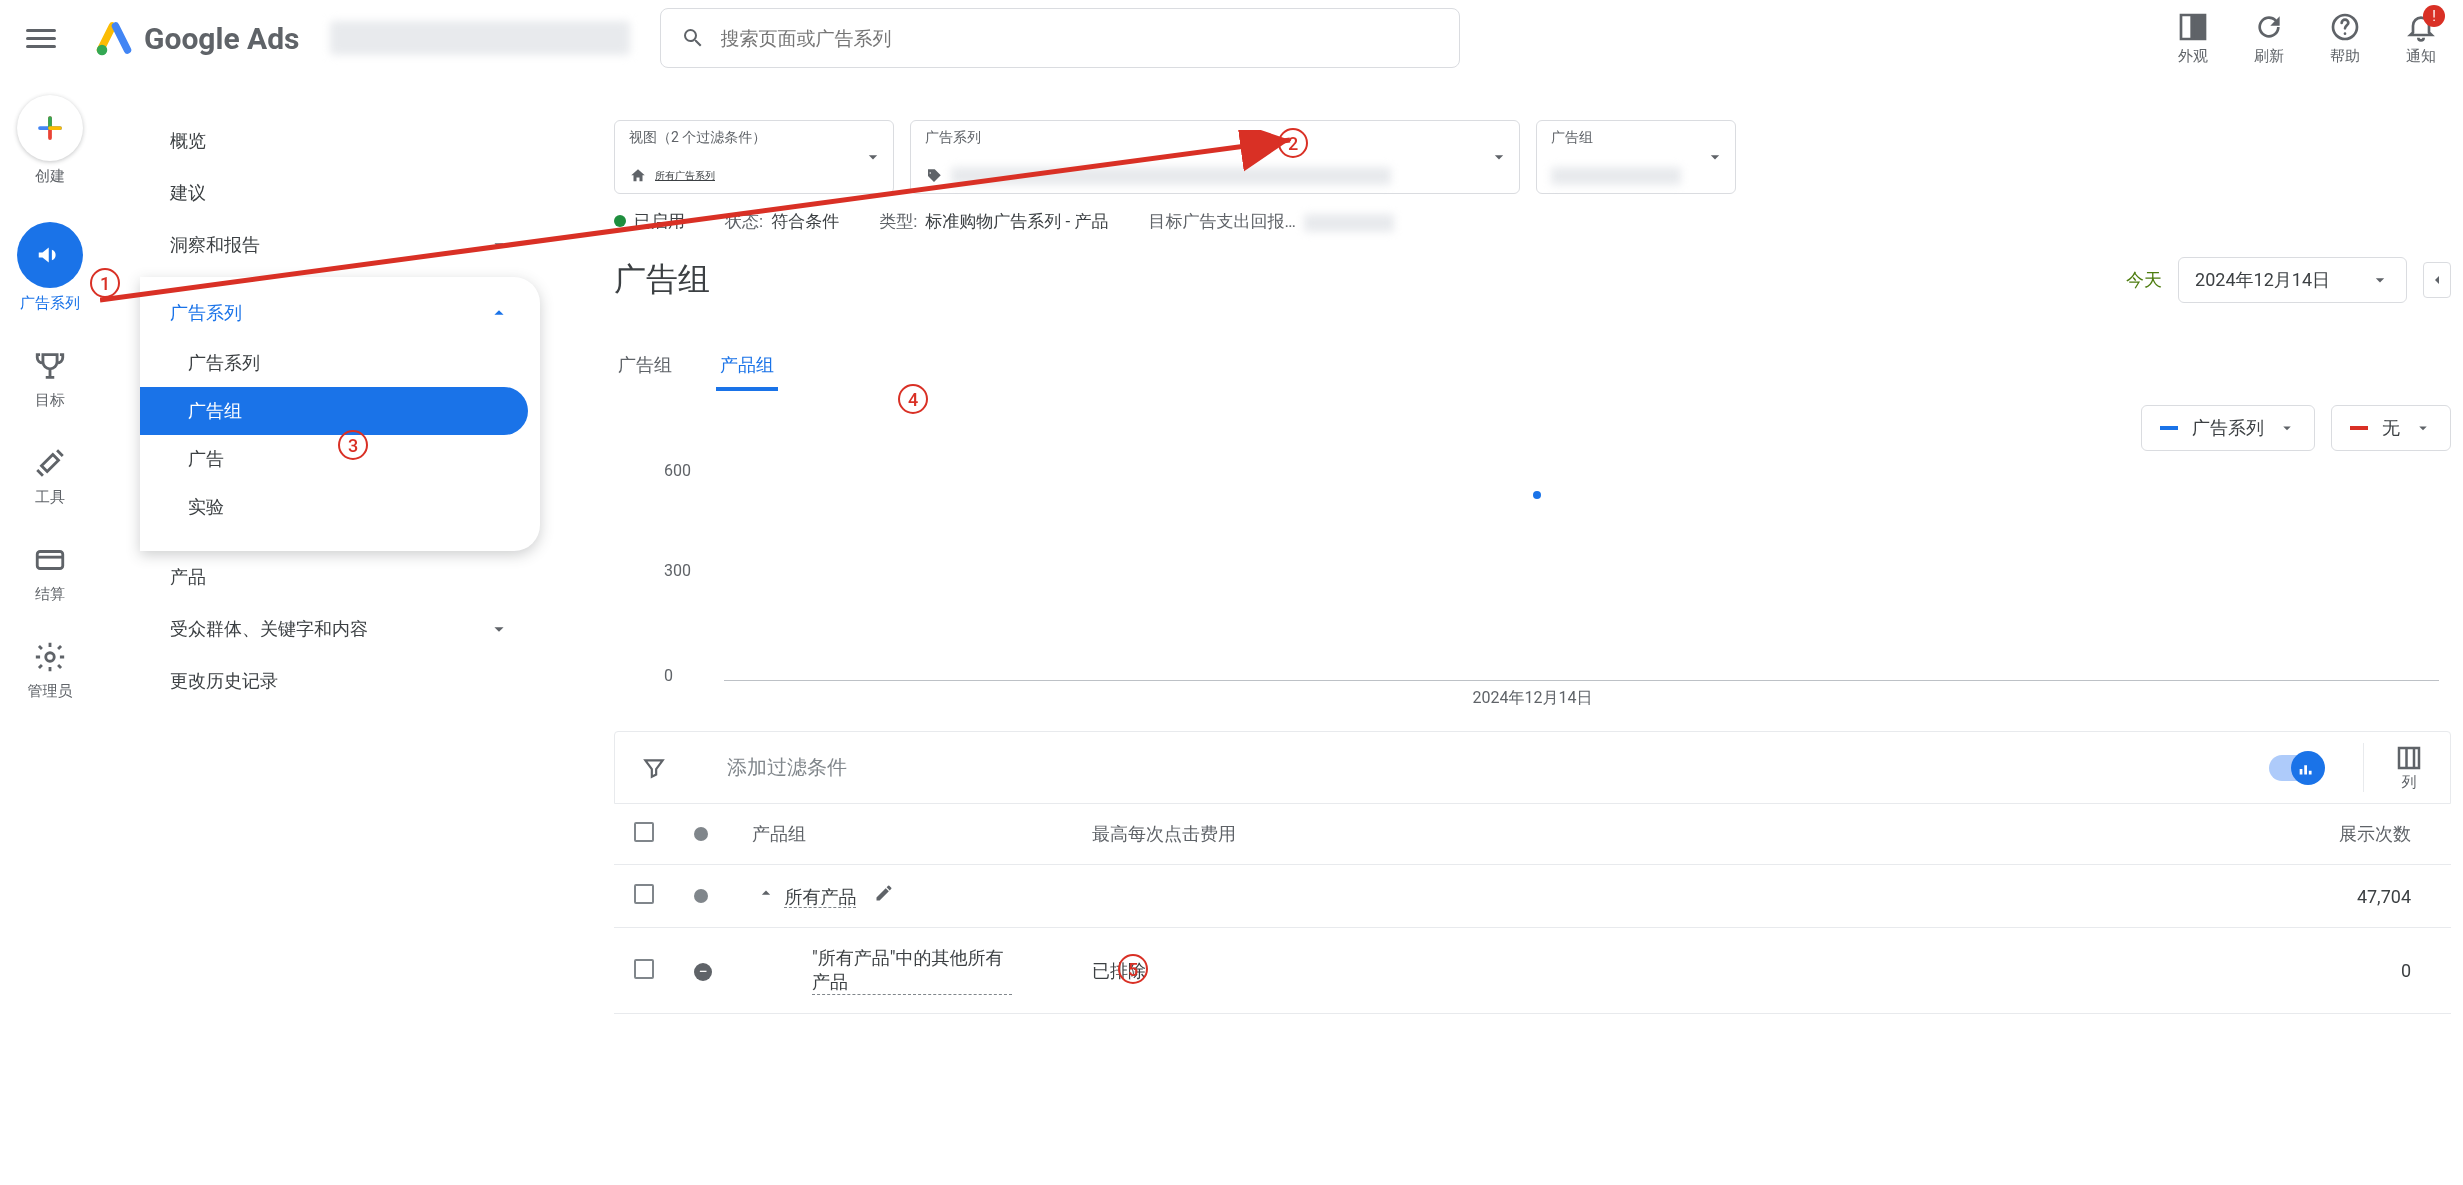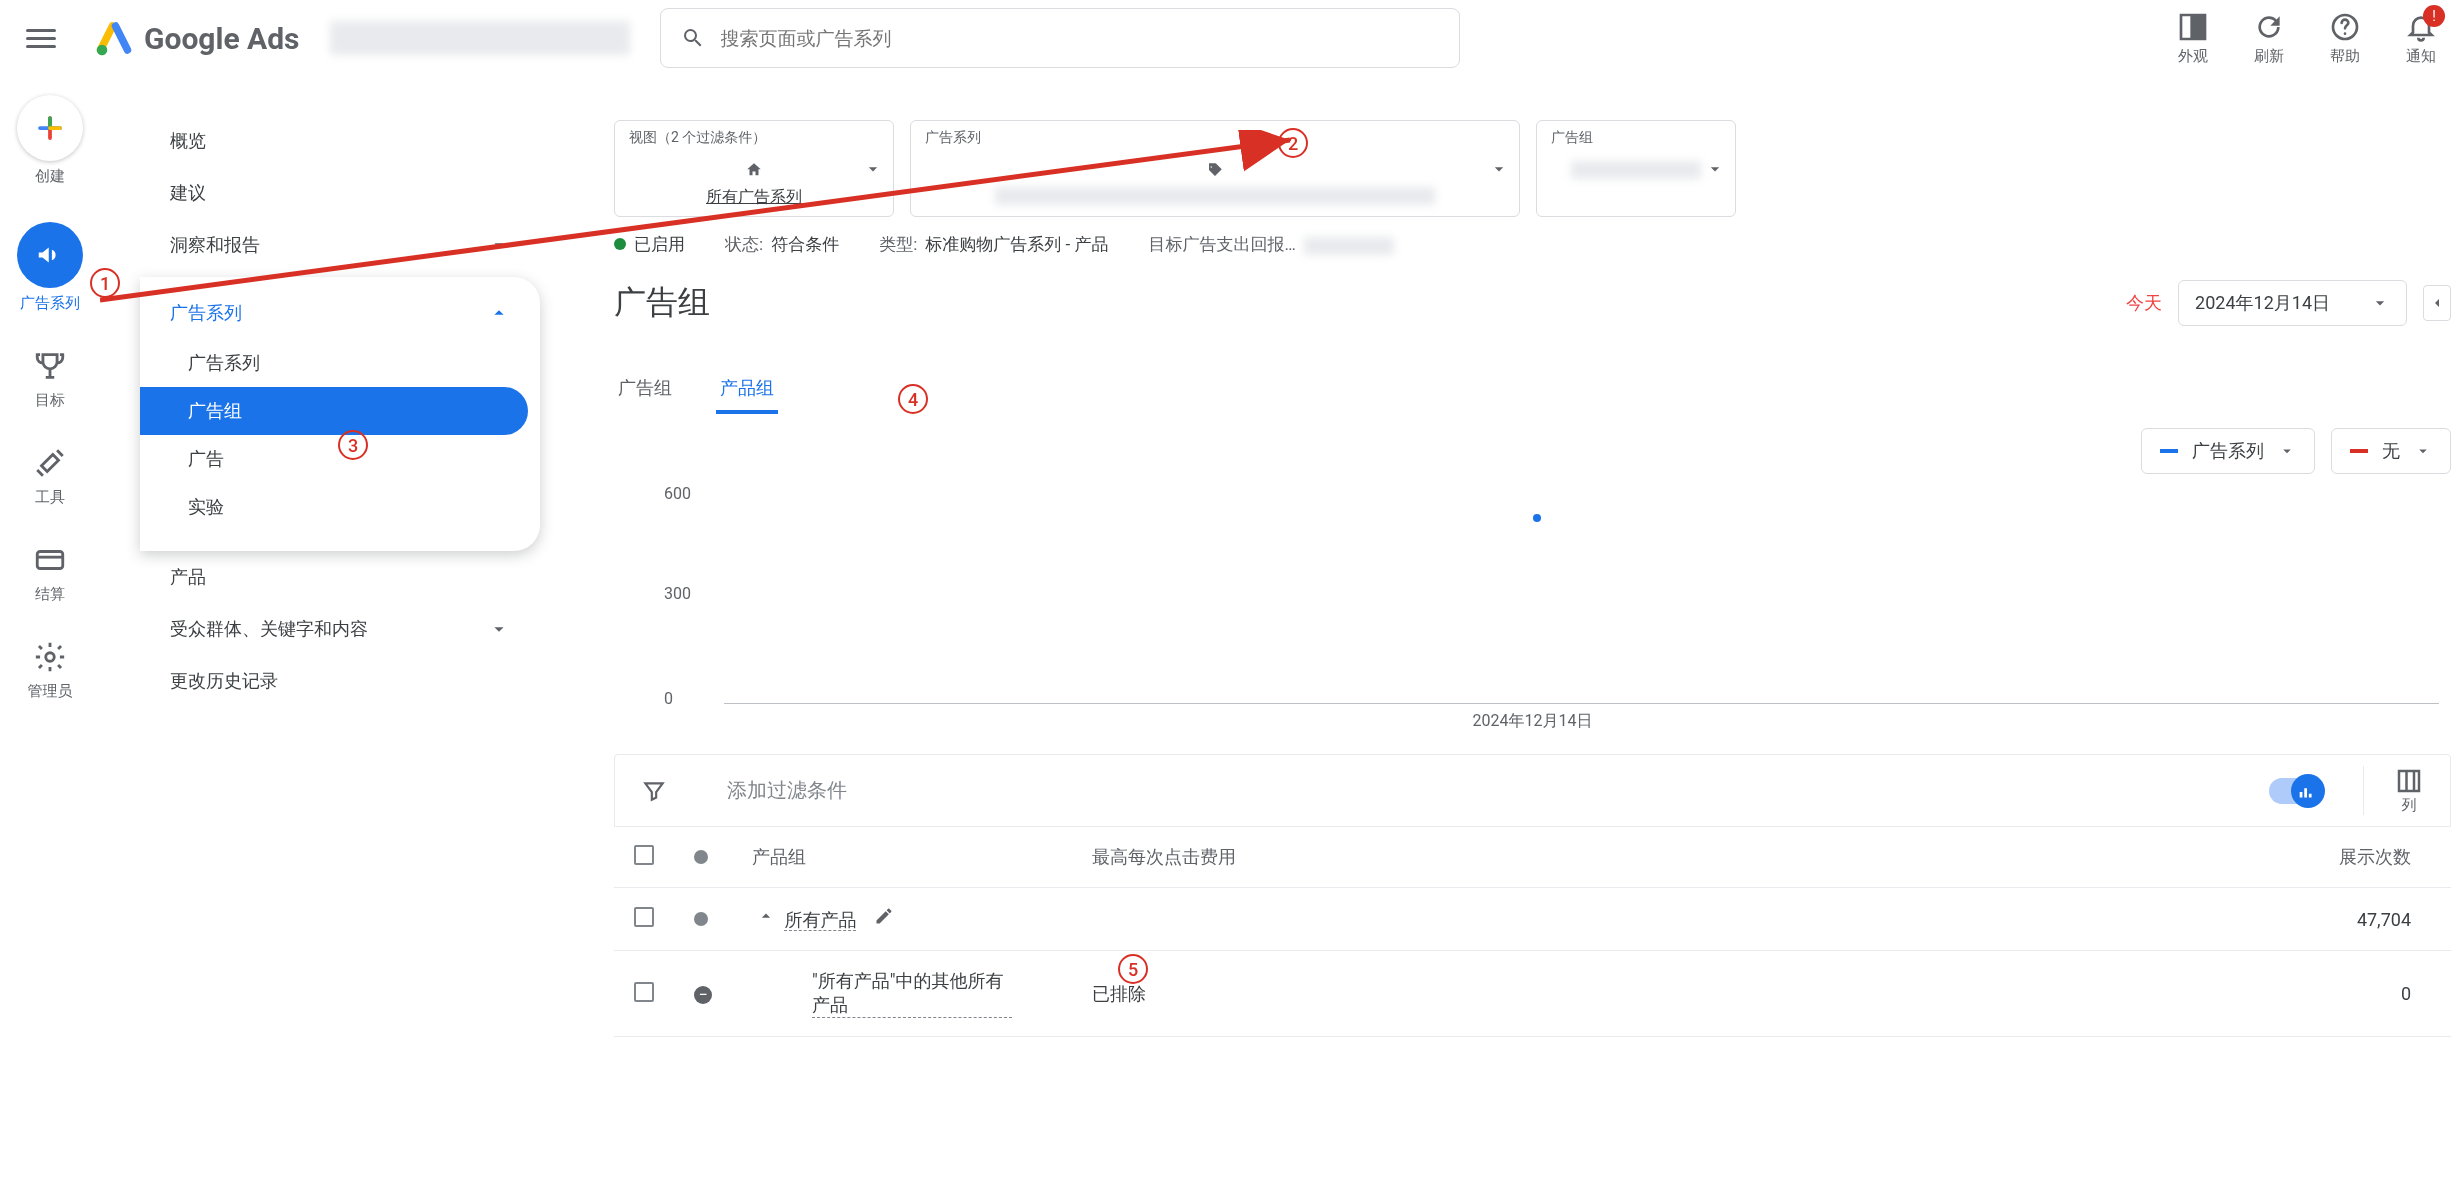--- a/index.html
+++ b/index.html
@@ -38,33 +38,33 @@
   .nav-card .child { padding: 12px 30px 12px 48px; font-size: 18px; color: #3c4043; cursor: pointer; border-radius: 0 30px 30px 0; margin-right: 12px; }
   .nav-card .child.active { background: #1a73e8; color: #fff; }
   .below-card .nav-item { padding-left: 30px; }
 
   
   .main { position: absolute; left: 614px; top: 120px; right: 12px; }
 
   .crumbs { display: flex; gap: 16px; }
   .crumb { border: 1px solid #dadce0; border-radius: 6px; padding: 8px 14px; min-width: 270px; position: relative; cursor: pointer; }
   .crumb .lbl { font-size: 14px; color: #5f6368; }
-  .crumb .val { font-size: 16px; color: #3c4043; display: flex; align-items: center; gap: 8px; margin-top: 14px; flex-direction: column; }
+  .crumb .val { font-size: 10px; color: #3c4043; display: flex; align-items: center; gap: 8px; margin-top: 20px; }
   .crumb .caret { position: absolute; right: 10px; top: 50%; transform: translateY(-50%); }
   .crumb .blurval { filter: blur(4px); background: #e8eaed; border-radius: 3px; display:inline-block; height: 18px; }
 
   .statusline { margin-top: 16px; display: flex; gap: 40px; align-items: center; font-size: 17px; color: #3c4043; }
   .statusline .dot { width: 12px; height: 12px; border-radius: 50%; background: #1e8e3e; display: inline-block; margin-right: 8px; }
   .statusline .k { color: #5f6368; margin-right: 8px; }
   .statusline .blur { filter: blur(4px); background: #e8eaed; border-radius:3px; display:inline-block; width: 90px; height: 18px; vertical-align: middle; }
 
   .page-title-row { display: flex; align-items: center; margin-top: 24px; }
   .page-title { font-size: 32px; color: #3c4043; }
   .date-area { margin-left: auto; display: flex; align-items: center; gap: 16px; }
-  .today { font-size: 18px; color: #ef4444; font-family: Liberation Mono, monospace; }
+  .today { font-size: 18px; color: #4d7c0f; font-family: Liberation Mono, monospace; }
   .date-select { border: 1px solid #dadce0; border-radius: 6px; padding: 10px 16px; display: flex; align-items: center; gap: 40px; font-size: 18px; cursor: pointer; }
   .nav-chevron { width: 28px; height: 36px; border: 1px solid #dadce0; border-radius: 4px; display: flex; align-items: center; justify-content: center; cursor: pointer; }
 
   .tabs { display: flex; gap: 40px; margin-top: 40px; border-bottom: none; font-size: 18px; }
   .tab { padding: 10px 4px; color: #5f6368; cursor: pointer; }
   .tab.active { color: #1a73e8; border-bottom: 4px solid #1a73e8; }
 
   .metric-row { display: flex; justify-content: flex-end; gap: 16px; margin-top: 14px; }
   .metric-pill { border: 1px solid #dadce0; border-radius: 6px; padding: 10px 18px; display: flex; align-items: center; gap: 14px; font-size: 18px; cursor: pointer; }
   .dash-b { width: 18px; height: 4px; background: #1a73e8; }

